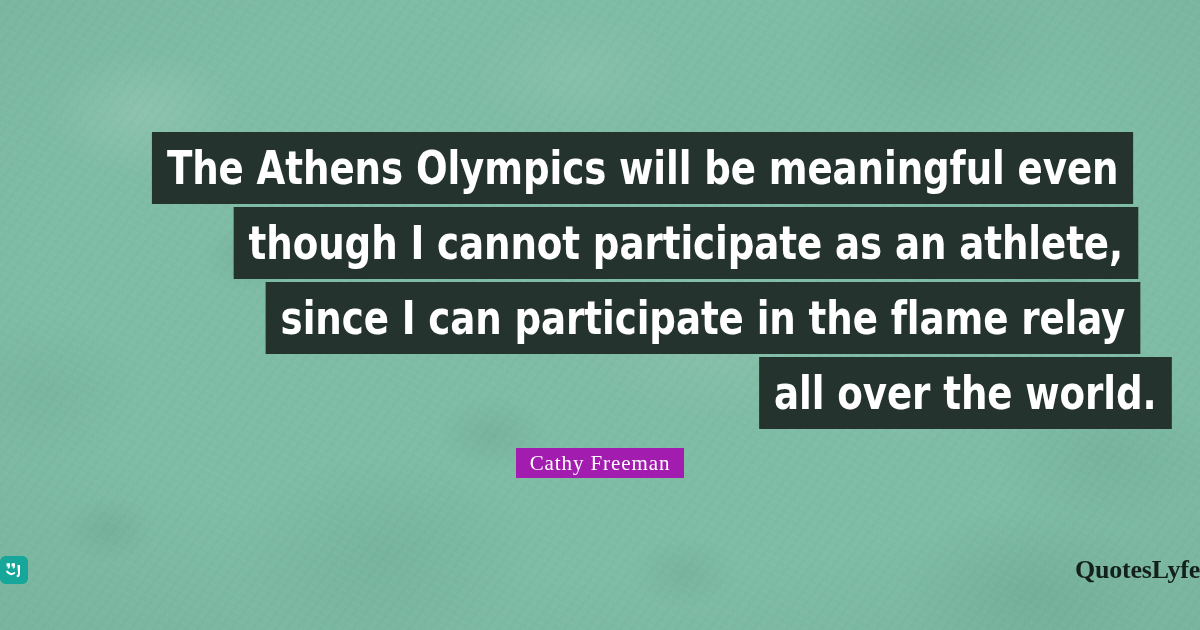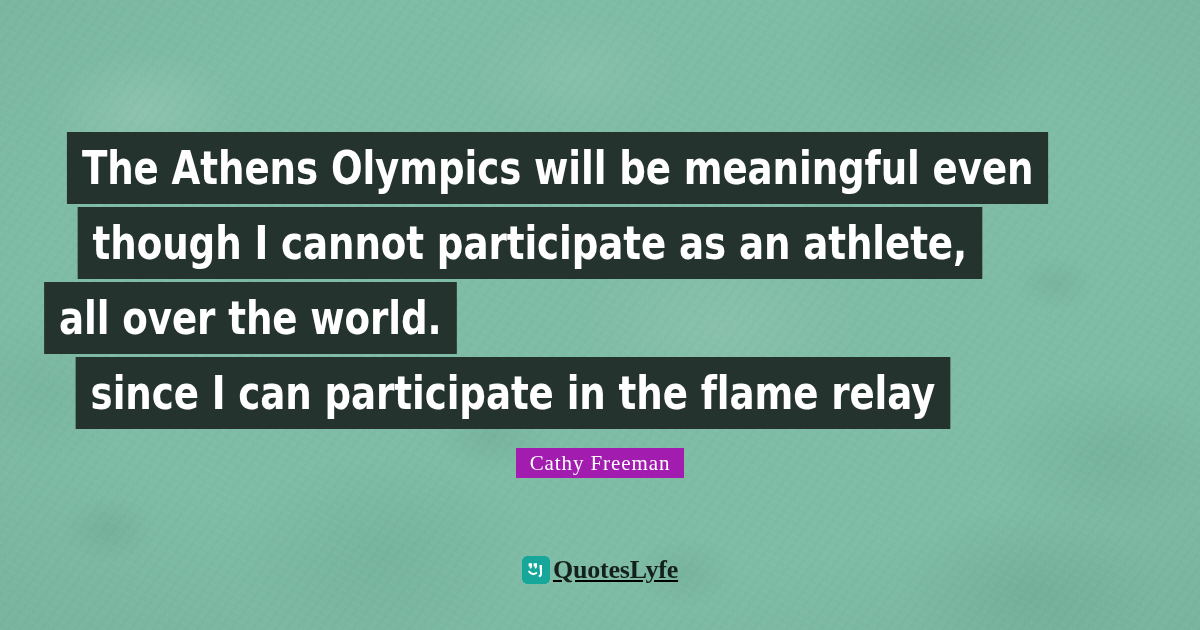--- a/index.html
+++ b/index.html
@@ -63,21 +63,21 @@
   .tex-vig {
     background-image: radial-gradient(ellipse 85% 85% at 50% 45%, rgba(0,0,0,0) 55%, rgba(40,85,70,0.10) 100%);
   }
 
   
   #quote-block {
     position: relative;
     z-index: 3;
     width: 1200px;
     margin-top: 132px;
-    text-align: left;
+    text-align: right;
   }
   .quote-line {
     display: block;
     line-height: 0;
     margin: 0;
     padding: 0;
   }
   .quote-line + .quote-line {
     margin-top: 3px;
     margin-left: 16px;
@@ -121,24 +121,23 @@
   }
 
   
   #brand {
     position: absolute;
     z-index: 3;
     left: 0;
     right: 0;
     top: 556px;
     display: flex;
-    justify-content: center;
+    justify-content: space-between;
     align-items: center;
     gap: 3px;
-    text-decoration: underline;
   }
   #brand-icon {
     width: 28px;
     height: 28px;
     border-radius: 6px;
     background: #16a79a;
     display: block;
     flex: 0 0 auto;
   }
   #brand-name {
@@ -162,24 +161,24 @@
   <div class="tex tex-vig"></div>
 
   <div id="quote-block">
     <div class="quote-line">
       <span class="quote-text">The Athens Olympics will be meaningful even</span>
     </div>
     <div class="quote-line">
       <span class="quote-text">though I cannot participate as an athlete,</span>
     </div>
     <div class="quote-line">
-      <span class="quote-text">all over the world.</span>
+      <span class="quote-text">since I can participate in the flame relay</span>
     </div>
     <div class="quote-line">
-      <span class="quote-text">since I can participate in the flame relay</span>
+      <span class="quote-text">all over the world.</span>
     </div>
   </div>
 
   <div id="author-wrap">
     <span id="author-name">Cathy Freeman</span>
   </div>
 
   <div id="brand">
     <span id="brand-icon">
       <svg width="28" height="28" viewBox="0 0 28 28" aria-hidden="true">

